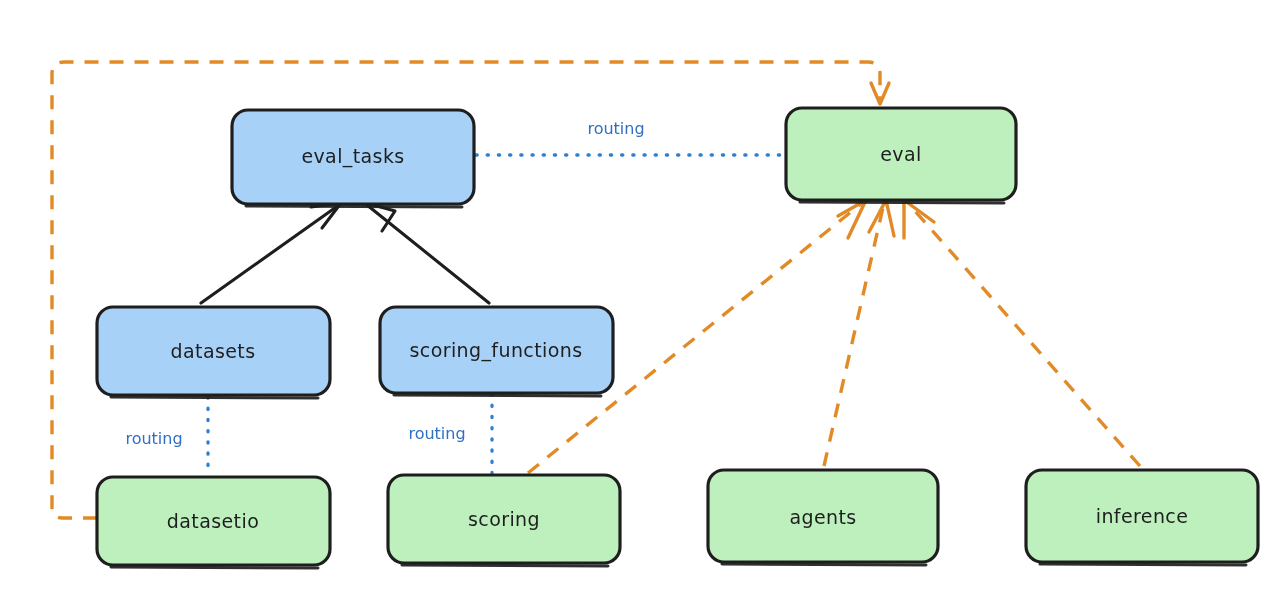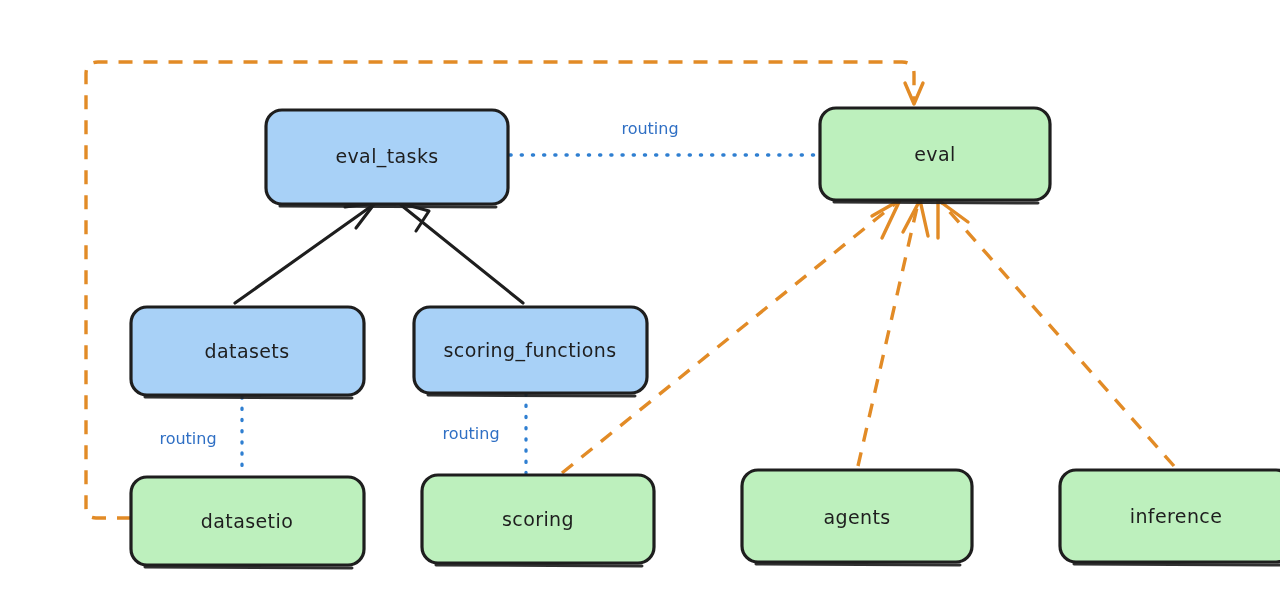--- a/index.html
+++ b/index.html
@@ -11,21 +11,20 @@
     width: 1280px;
     height: 596px;
     overflow: hidden;
     font-family: "DejaVu Sans", sans-serif;
   }
   #diagram-root {
     position: relative;
     width: 1064px;
     height: 596px;
     background: #ffffff;
-    margin-left: 34px;
   }
   svg#diagram {
     display: block;
     width: 1280px;
     height: 596px;
   }
   .node-shape {
     stroke: #1e1e1e;
     stroke-width: 3.2;
     stroke-linecap: round;

